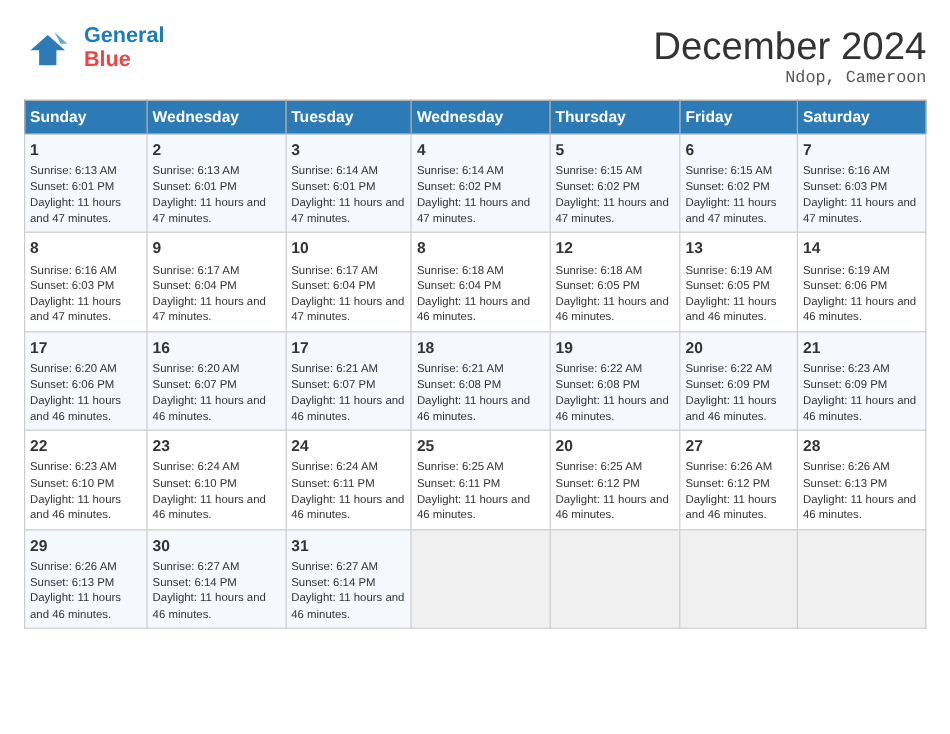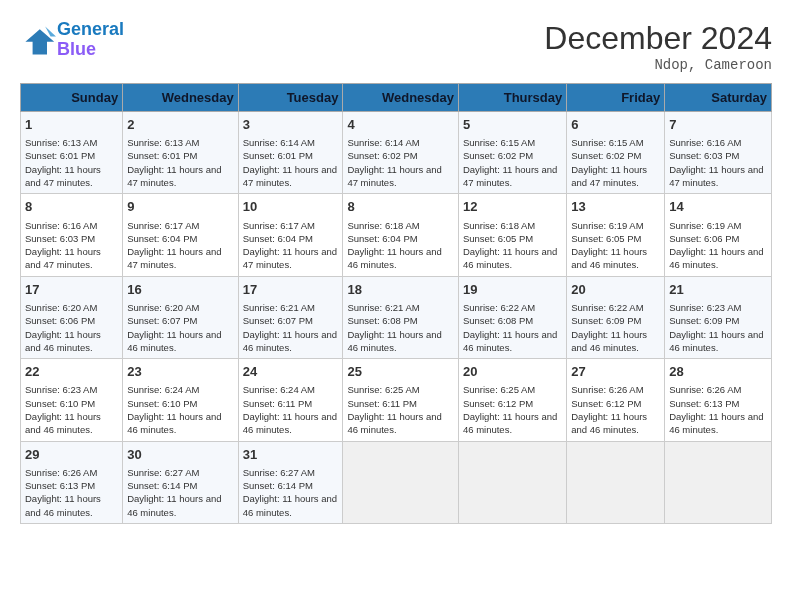--- a/index.html
+++ b/index.html
@@ -12,21 +12,21 @@
     }
     .header {
       display: flex;
       justify-content: space-between;
       align-items: flex-start;
       margin-bottom: 10px;
     }
     .logo {
       display: flex;
       align-items: center;
-      gap: 1px;
+      gap: 14px;
     }
     .logo-text {
       font-size: 18px;
       font-weight: bold;
       color: #333;
       line-height: 1.1;
     }
     .logo-text span {
       color: #1a7abf;
     }
@@ -47,23 +47,23 @@
       color: #555;
       font-family: Liberation Mono, monospace;
     }
     table {
       width: 100%;
       border-collapse: collapse;
       font-size: 10px;
     }
     thead tr th {
       background-color: #2c7bb6;
-      color: #0f172a;
+      color: #ffffff;
       padding: 6px 4px;
-      text-align: right;
+      text-align: left;
       font-size: 13px;
       font-weight: bold;
       border: 1px solid #aaa;
     }
     tbody tr td {
       border: 1px solid #ccc;
       vertical-align: top;
       padding: 4px;
       height: 80px;
       background: #fff;
@@ -92,21 +92,21 @@
 
 <div class="header">
   <div class="logo">
     <svg class="logo-icon" viewBox="0 0 40 40">
       <rect x="0" y="0" width="40" height="40" fill="white"></rect>
       <polygon points="22,8 38,22 30,22 30,36 14,36 14,22 6,22" fill="#2c7bb6"></polygon>
       <polygon points="28,5 40,16 34,16" fill="#5aaadc"></polygon>
     </svg>
     <div class="logo-text">
       <span>General</span><br>
-      <span style="color:#8b5cf6">Blue</span>
+      <span style="color:#ef4444">Blue</span>
     </div>
   </div>
   <div class="title-area">
     <div class="month-title">December 2024</div>
     <div class="subtitle">Ndop, Cameroon</div>
   </div>
 </div>
 
 <table>
   <thead>

